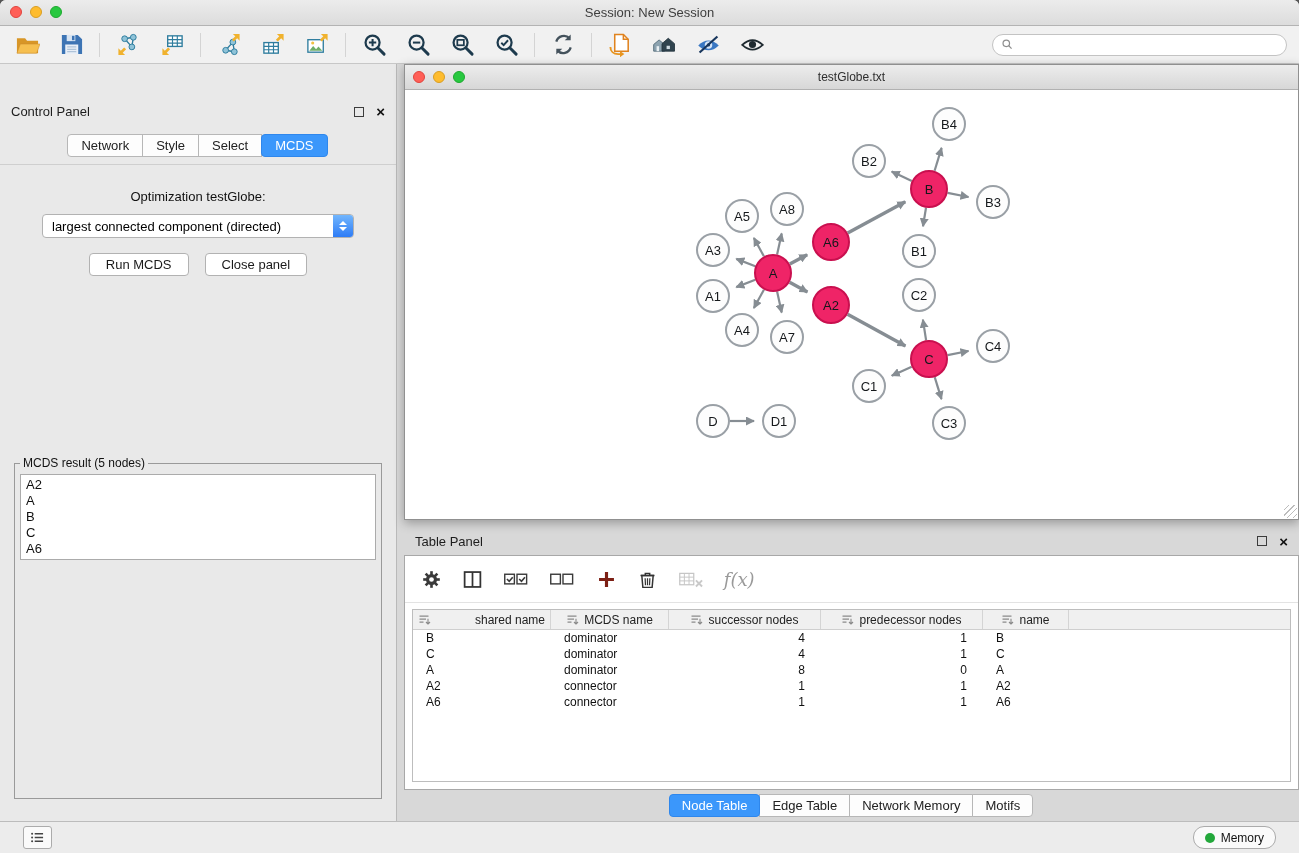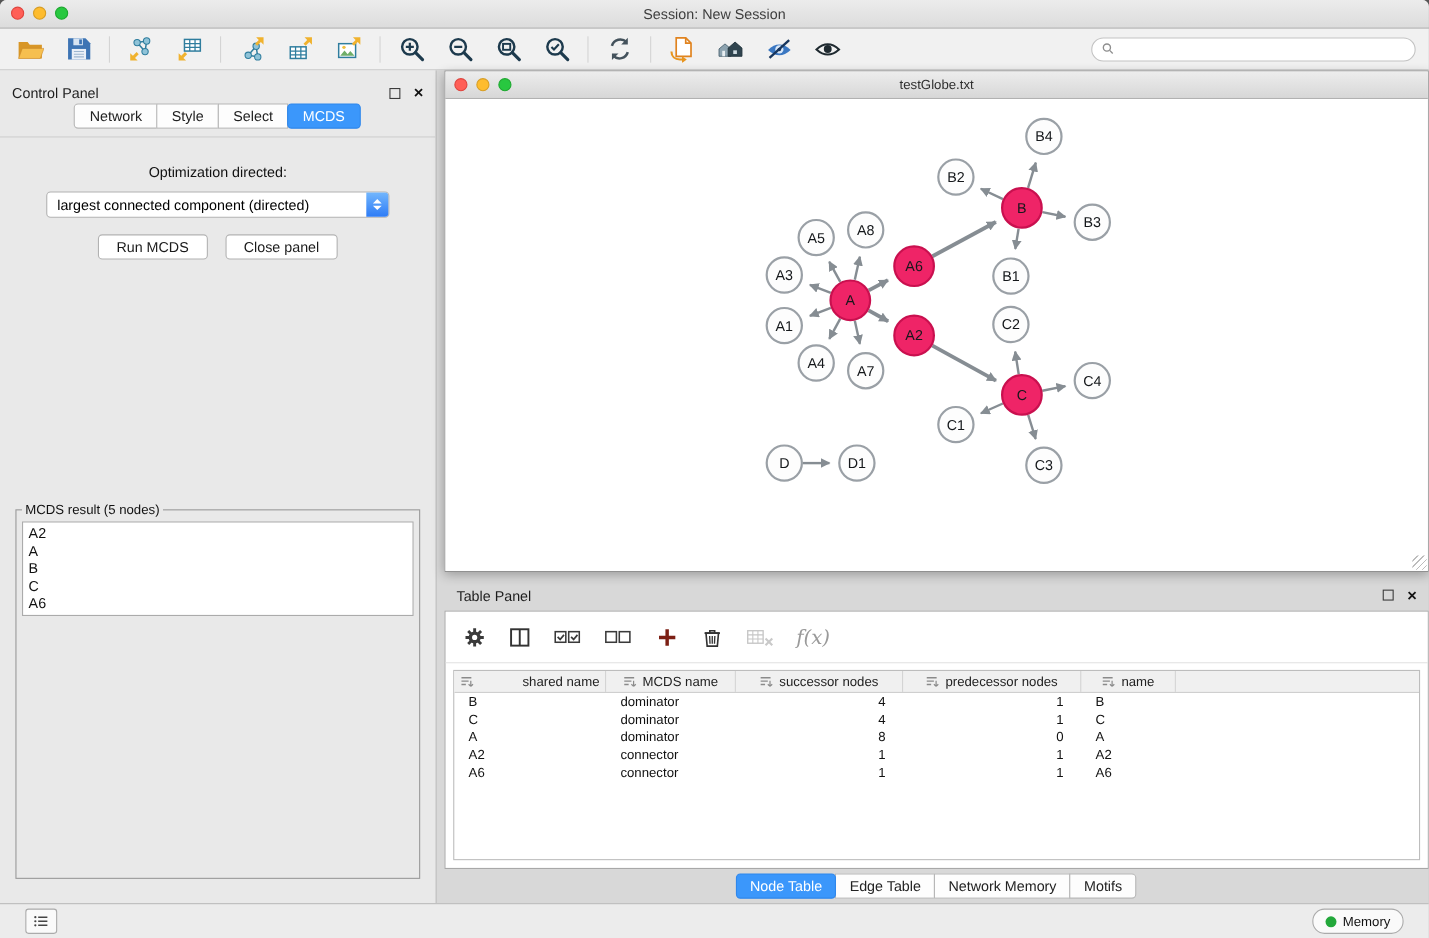--- a/index.html
+++ b/index.html
@@ -22,21 +22,21 @@
   .tb-btn{width:30px;height:28px;display:flex;align-items:center;justify-content:center;cursor:default;}
   .tb-btn svg{width:25px;height:25px;}
   .search{margin-left:auto;width:295px;height:22px;background:#fff;border:1px solid #c3c3c3;border-radius:12px;
           display:flex;align-items:center;padding:0 8px;gap:5px;box-sizing:border-box;}
   .search svg{width:13px;height:13px;flex:none;}
   .search input{border:none;outline:none;flex:1;font-size:12px;background:transparent;font-family:inherit;}
   
   .main{flex:1;display:flex;min-height:0;background:#d8d8d8;}
   
   .control-panel{width:396px;flex:none;background:#e9e9e9;border-right:1px solid #b9b9b9;display:flex;flex-direction:column;}
-  .panel-header{height:28px;flex:none;display:flex;align-items:flex-end;padding:0 11px;font-size:13px;color:#1d1d1d;}
+  .panel-header{height:28px;flex:none;display:flex;align-items:flex-start;padding:0 11px;font-size:13px;color:#1d1d1d;margin-top:40px;}
   .hdr-actions{margin-left:auto;display:flex;align-items:center;gap:12px;}
   .float-box{width:8px;height:8px;border:1.5px solid #3c3c3c;display:inline-block;}
   .close-x{font-size:15px;font-weight:bold;color:#111;line-height:1;}
   .cp-tabs{display:flex;justify-content:center;padding:2px 0 7px;flex:none;}
   .cp-tab{font-size:13px;padding:3px 13px;background:#fdfdfd;border:1px solid #b7b7b7;margin-left:-1px;color:#222;cursor:default;}
   .cp-tab:first-child{border-radius:4px 0 0 4px;}
   .cp-tab:last-child{border-radius:0 4px 4px 0;}
   .cp-tab.active{background:#3b97fb;border-color:#2f87ec;color:#fff;border-radius:4px;position:relative;z-index:1;}
   .cp-body{flex:1;display:flex;flex-direction:column;min-height:0;border-top:1px solid #cfcfcf;padding:10px 12px 12px;}
   .opt-label{text-align:center;font-size:13px;color:#111;margin:14px 0 10px;}
@@ -274,21 +274,21 @@
           <span class="close-x">×</span>
         </span>
       </div>
       <div class="cp-tabs" id="cp-tabs">
           <div class="cp-tab">Network</div>
           <div class="cp-tab">Style</div>
           <div class="cp-tab">Select</div>
           <div class="cp-tab active">MCDS</div>
         </div>
       <div class="cp-body">
-        <div class="opt-label">Optimization directed:</div>
+        <div class="opt-label">Optimization testGlobe:</div>
         <div class="dropdown">
           <span>largest connected component (directed)</span>
           <span class="dd-stepper">
               <span class="dd-up"></span>
               <span class="dd-down"></span>
             </span>
         </div>
         <div class="cp-buttons">
           <button class="btn">Run MCDS</button>
           <button class="btn">Close panel</button>

